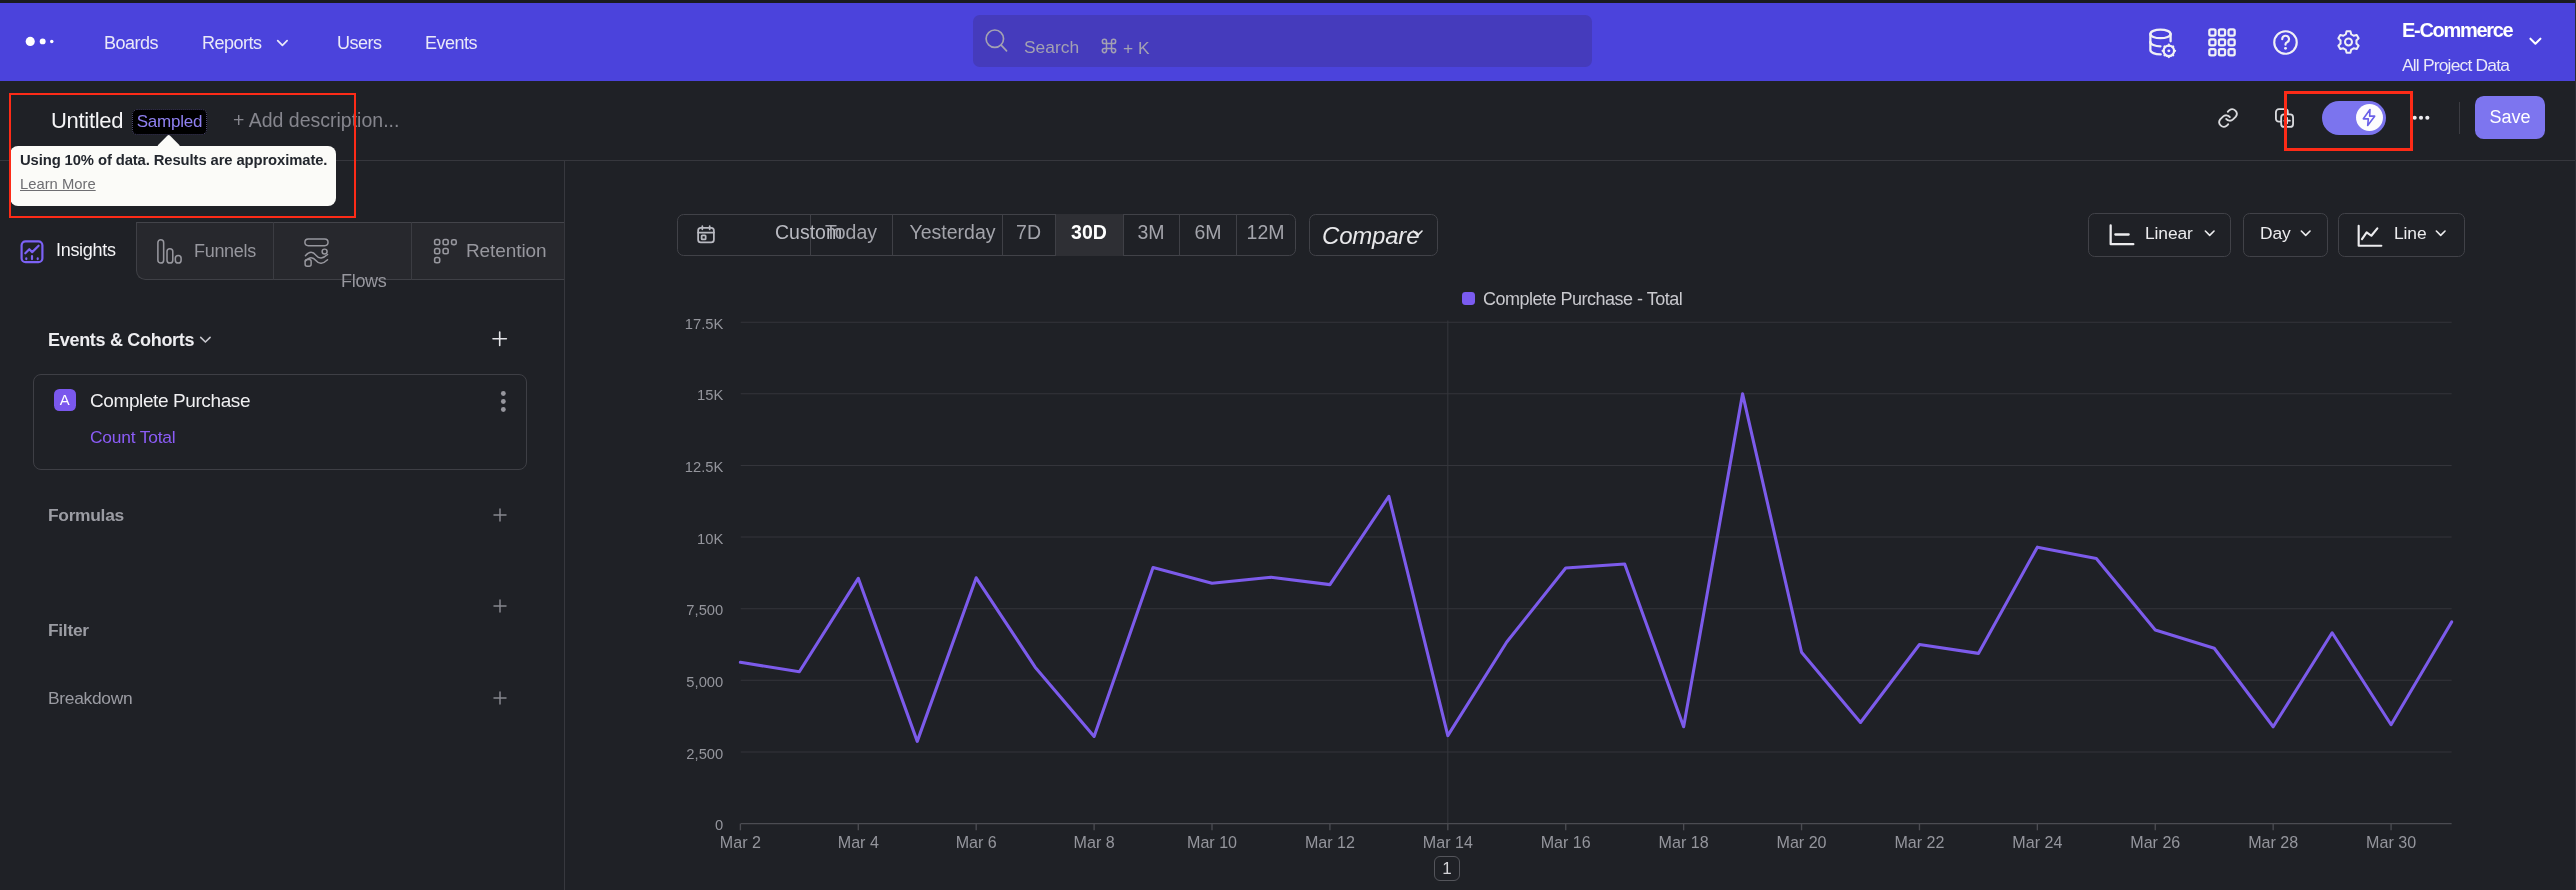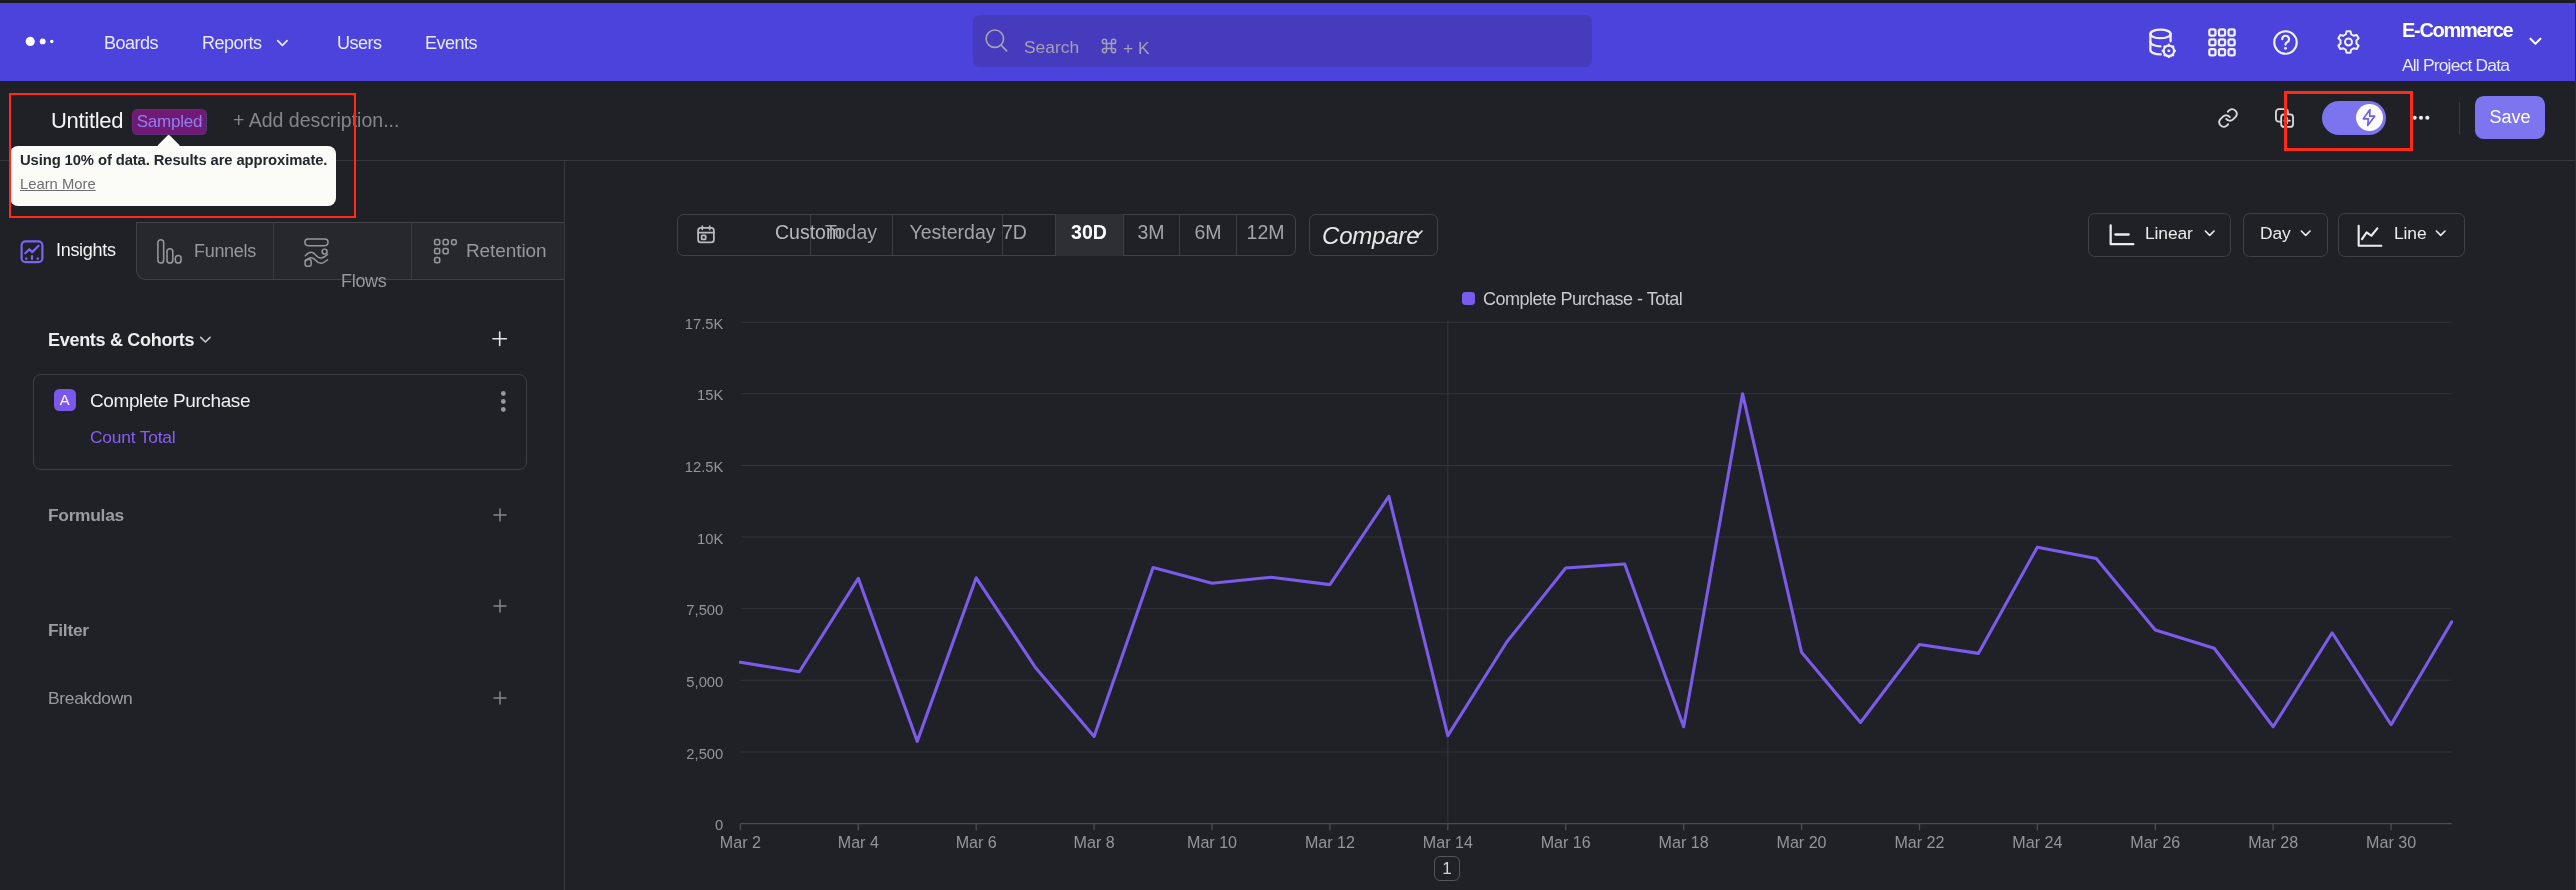--- a/index.html
+++ b/index.html
@@ -84,21 +84,21 @@
 
   <div class="abs" style="left:2402px;top:19px;font-size:20px;font-weight:700;color:#ffffff;letter-spacing:-1.3px;">E‑Commerce</div>
   <div class="abs" style="left:2402px;top:55px;font-size:17.4px;font-weight:500;color:#e9e8f8;letter-spacing:-0.8px;">All Project Data</div>
   <svg class="abs" style="left:2528px;top:36px;" width="14.8" height="10.7" viewBox="0 0 22 16">
     <polyline points="3.5,4 11,11.5 18.5,4" fill="none" stroke="#ffffff" stroke-width="3" stroke-linecap="round" stroke-linejoin="round"></polyline>
   </svg>
 
   <div class="abs" style="left:0;top:160px;width:2576px;height:1px;background:#36373d;"></div>
 
   <div class="abs" style="left:51px;top:108px;font-size:22px;font-weight:500;color:#f4f4f6;letter-spacing:-0.3px;">Untitled</div>
-  <div class="abs" style="left:132px;top:109px;width:75px;height:26px;border-radius:5.4px;background:#701a75;border:1px dotted #4c4870;
+  <div class="abs" style="left:132px;top:109px;width:75px;height:26px;border-radius:5.4px;background:#000000;border:1px dotted #4c4870;
       display:flex;align-items:center;justify-content:center;font-size:17px;color:#8f80f0;letter-spacing:-0.2px;">Sampled</div>
   <div class="abs" style="left:233px;top:109px;font-size:19.5px;color:#85858d;">+ Add description...</div>
 
   <svg class="abs" style="left:2217px;top:107px;" width="22" height="22" viewBox="0 0 24 24">
     <g fill="none" stroke="#d9dadd" stroke-width="2" stroke-linecap="round">
       <path d="M10 13a5 5 0 0 0 7.5.5l3-3a5 5 0 0 0-7-7l-1.7 1.7"></path>
       <path d="M14 11a5 5 0 0 0-7.5-.5l-3 3a5 5 0 0 0 7 7l1.7-1.7"></path>
     </g>
   </svg>
 
@@ -228,21 +228,21 @@
     <g fill="none" stroke="#b9bac1" stroke-width="2" stroke-linecap="round">
       <rect x="3" y="4.5" width="18" height="16.5" rx="3"></rect>
       <path d="M3 9.8 L21 9.8"></path>
       <path d="M7.8 2.5 L7.8 6 M16.2 2.5 L16.2 6"></path>
       <rect x="7" y="13" width="4.6" height="4.6" rx="0.8"></rect>
     </g>
   </svg>
   <div class="abs" style="left:775px;top:221px;font-size:19.5px;color:#b9bac1;">Custom</div>
   <div class="abs" style="left:810px;top:221px;width:82px;text-align:center;font-size:19.5px;color:#a3a4ab;">Today</div>
   <div class="abs" style="left:897px;top:221px;width:111px;text-align:center;font-size:19.5px;color:#a3a4ab;">Yesterday</div>
-  <div class="abs" style="left:1002px;top:221px;width:53px;font-size:19.5px;color:#a3a4ab;">7D</div>
+  <div class="abs" style="left:1002px;top:221px;width:53px;text-align:center;font-size:19.5px;color:#a3a4ab;">7D</div>
   <div class="abs" style="left:1055px;top:221px;width:68px;text-align:center;font-size:19.5px;font-weight:700;color:#ffffff;">30D</div>
   <div class="abs" style="left:1123px;top:221px;width:56px;text-align:center;font-size:19.5px;color:#a3a4ab;">3M</div>
   <div class="abs" style="left:1179px;top:221px;width:58px;text-align:center;font-size:19.5px;color:#a3a4ab;">6M</div>
   <div class="abs" style="left:1236px;top:221px;width:59px;text-align:center;font-size:19.5px;color:#a3a4ab;">12M</div>
 
   <div class="abs" style="left:1309px;top:214px;width:129px;height:42px;border:1px solid #414248;border-radius:6.7px;"></div>
   <div class="abs" style="left:1322px;top:222px;font-size:24px;font-weight:500;color:#e8e8ea;letter-spacing:-0.2px;font-style:italic;">Compare</div>
   <svg class="abs" style="left:1411px;top:229px;" width="13.4px" height="8.7" viewBox="0 0 20 13">
     <polyline points="3.5,3 10,9.5 16.5,3" fill="none" stroke="#e8e8ea" stroke-width="2.4" stroke-linecap="round" stroke-linejoin="round"></polyline>
   </svg>

